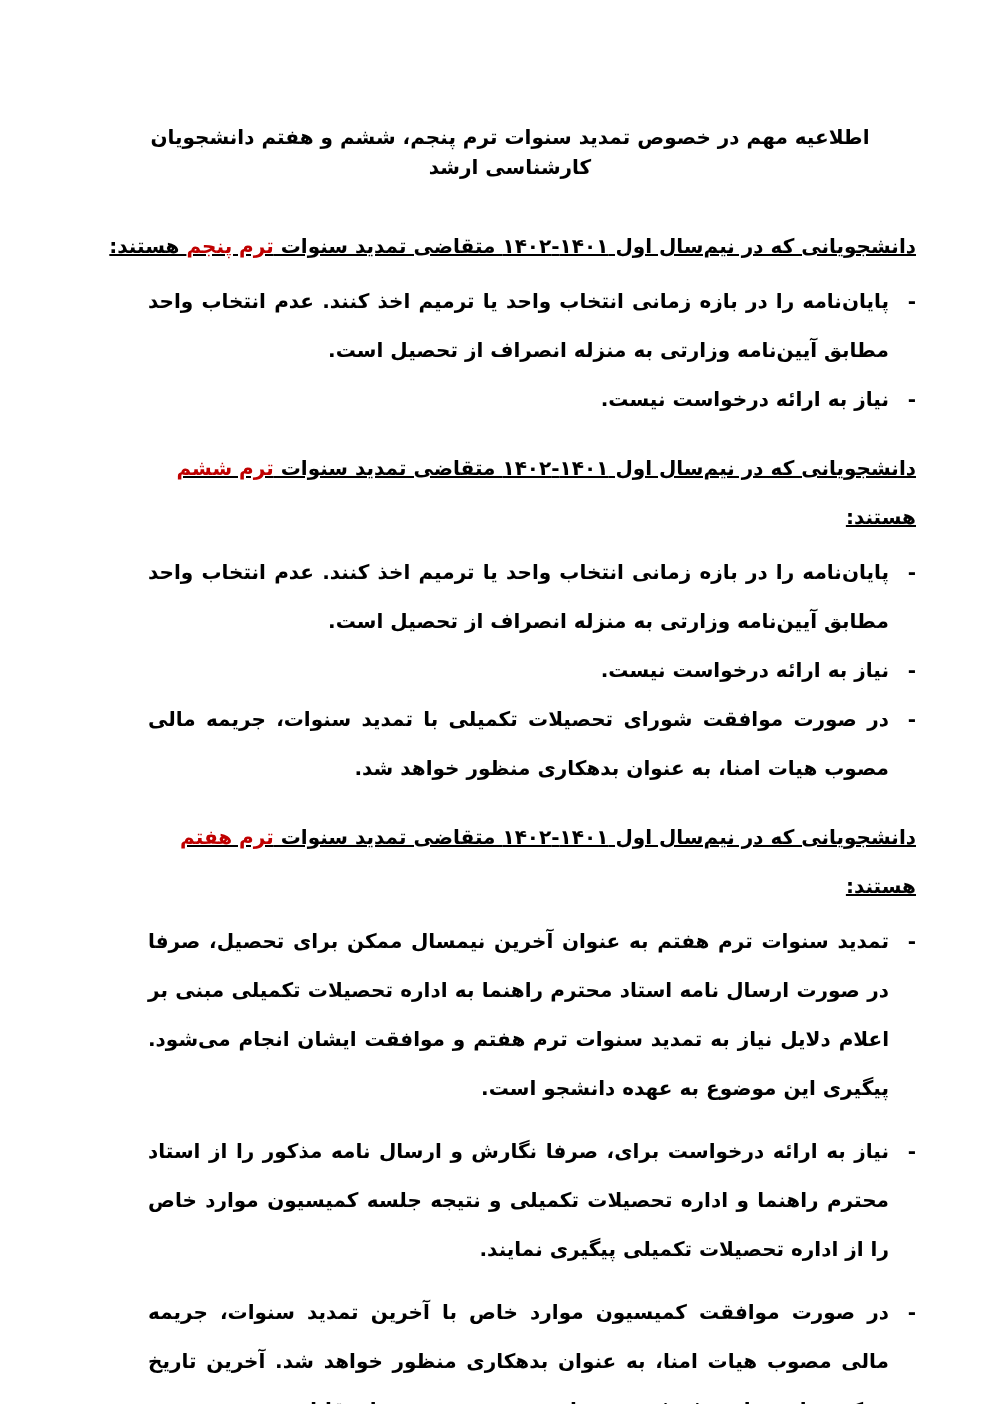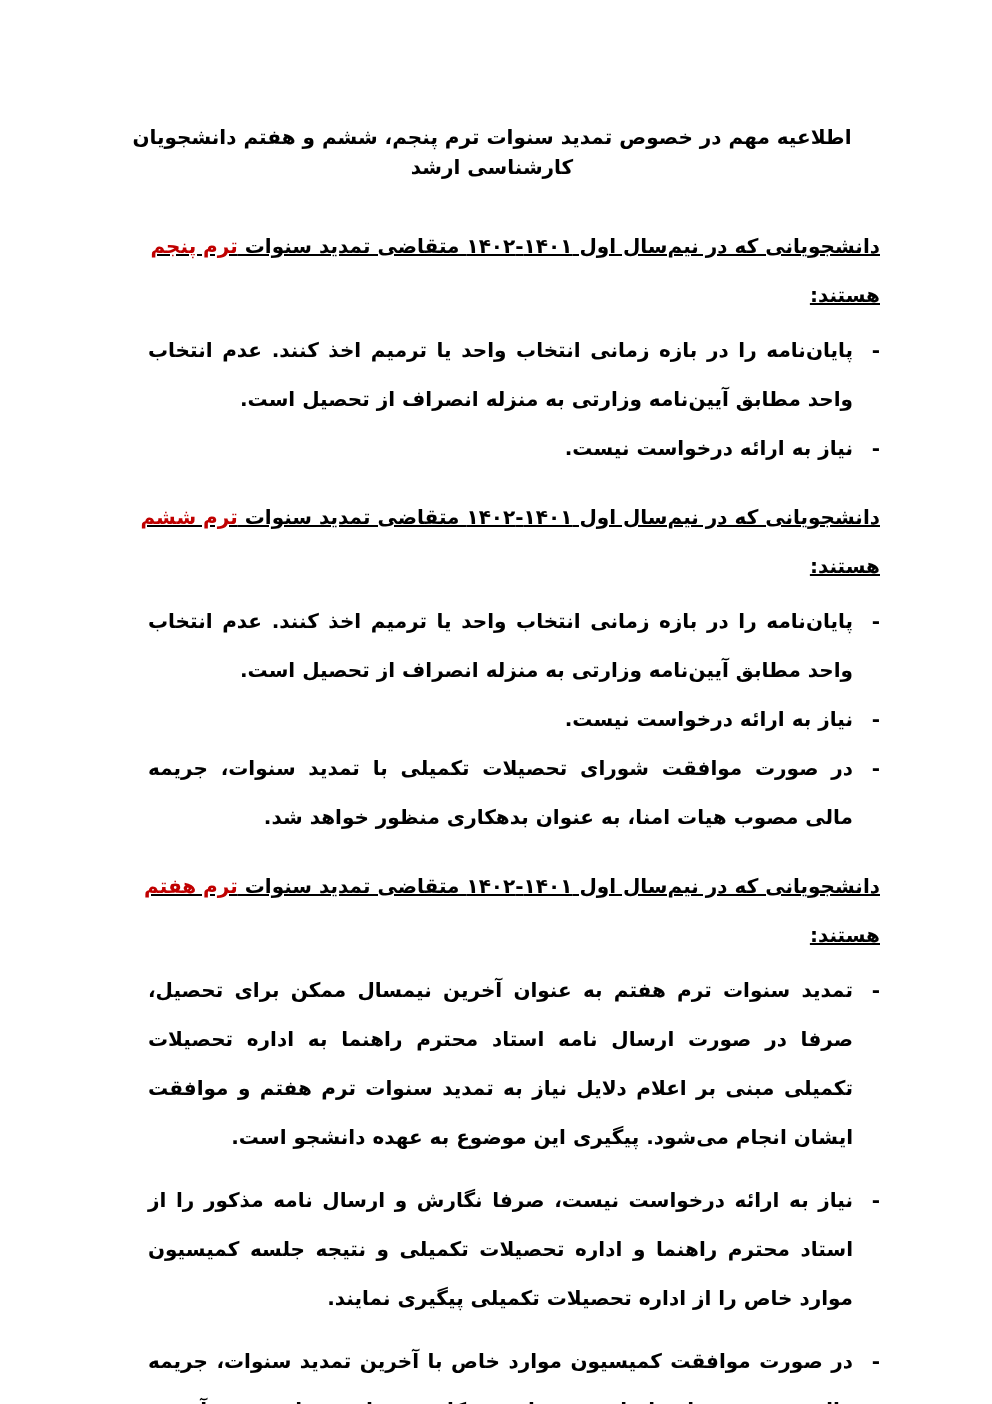--- a/index.html
+++ b/index.html
@@ -12,21 +12,21 @@
     height: 1404px;
     overflow: hidden;
     color: #000000;
     font-family: "DejaVu Sans", sans-serif;
   }
   .page {
     direction: rtl;
     box-sizing: border-box;
     width: 992px;
     height: 1404px;
-    padding: 122px 112px 40px 104px;
+    padding: 122px 76px 40px 104px;
   }
   .doc-title {
     font-size: 20px;
     font-weight: 700;
     line-height: 30px;
     text-align: center;
     margin: 0 0 40px 0;
   }
   .section-header {
     font-size: 20px;
@@ -117,21 +117,21 @@
     <div class="section-header">
       <span>دانشجویانی که در نیم‌سال اول ۱۴۰۱-۱۴۰۲ متقاضی تمدید سنوات </span><span class="term-red">ترم هفتم</span><span> هستند:</span>
     </div>
     <div class="bullets">
       <div class="bullet">
         <span class="dash">-</span>
         <span class="btext"><span>تمدید سنوات ترم هفتم به عنوان آخرین نیمسال ممکن برای تحصیل، صرفا در صورت ارسال نامه استاد محترم راهنما به اداره تحصیلات تکمیلی مبنی بر اعلام دلایل نیاز به تمدید سنوات ترم هفتم و موافقت ایشان انجام می‌شود. </span><span class="u">پیگیری این موضوع به عهده دانشجو است.</span></span>
       </div>
       <div class="bullet">
         <span class="dash">-</span>
-        <span class="btext"><span class="u">نیاز به ارائه درخواست نیست،</span><span> صرفا نگارش و ارسال نامه مذکور را از استاد محترم راهنما و اداره تحصیلات تکمیلی و نتیجه جلسه کمیسیون موارد خاص را از اداره تحصیلات تکمیلی پیگیری نمایند.</span></span>
+        <span class="btext"><span class="u">نیاز به ارائه درخواست برای،</span><span> صرفا نگارش و ارسال نامه مذکور را از استاد محترم راهنما و اداره تحصیلات تکمیلی و نتیجه جلسه کمیسیون موارد خاص را از اداره تحصیلات تکمیلی پیگیری نمایند.</span></span>
       </div>
       <div class="bullet">
         <span class="dash">-</span>
         <span class="btext"><span>در صورت موافقت کمیسیون موارد خاص با آخرین تمدید سنوات، جریمه مالی مصوب هیات امنا، به عنوان بدهکاری منظور خواهد شد. آخرین تاریخ ممکن برای دفاع ۱۴۰۱/۱۱/۳۰ خواهد بود و به هیچ عنوان قابل تمدید نیست.</span></span>
       </div>
     </div>
   </div>
 
 </div>
 

